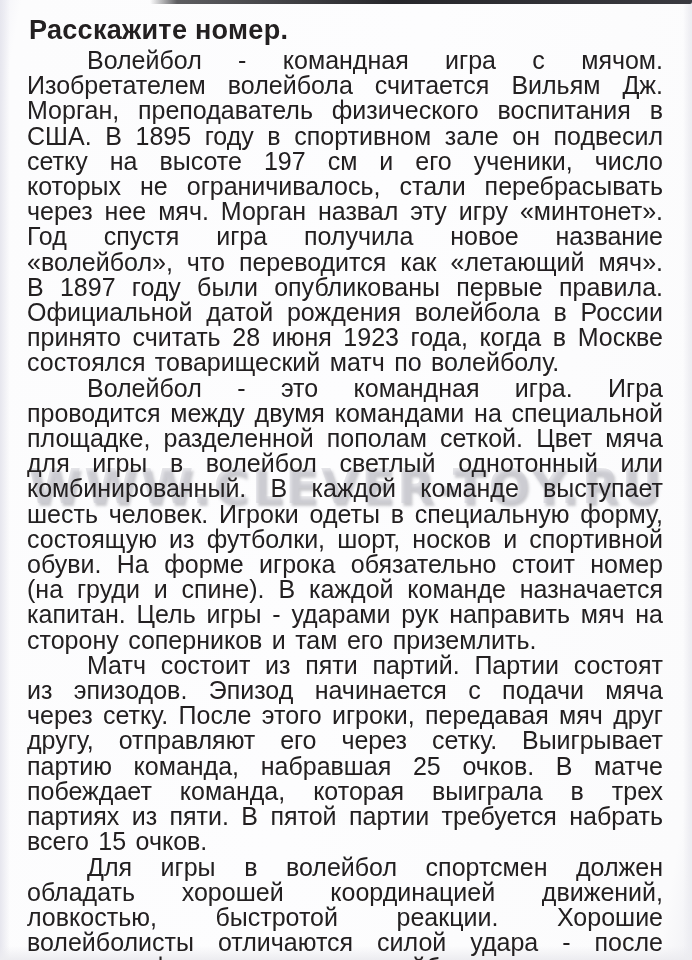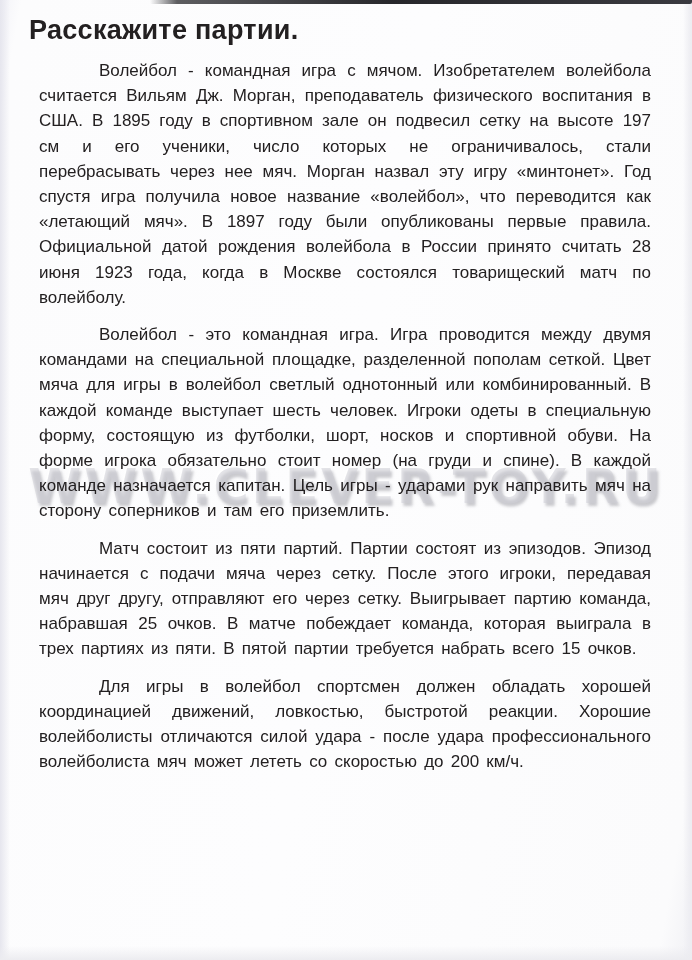--- a/index.html
+++ b/index.html
@@ -77,42 +77,42 @@
     color: #232021;
   }
   .content h1 {
     margin: 0 0 2px 2px;
     font-size: 27px;
     line-height: 32px;
     font-weight: bold;
     letter-spacing: 0.3px;
   }
   .content p {
-    margin: 12px;
-    font-size: 17px;
+    margin: 0;
+    font-size: 25px;
     line-height: 25.2px;
     text-align: justify;
     text-align-last: left;
     text-indent: 60px;
     word-spacing: 2.5px;
   }
 </style>
 </head>
 <body>
 
 <div class="page">
 
   <div class="edge-left"></div>
   <div class="edge-right"></div>
   <div class="edge-bottom"></div>
   <div class="edge-top"></div>
 
   <div class="watermark">WWW.CLEVER-TOY.RU</div>
 
   <div class="content">
-    <h1>Расскажите партии.</h1>
+    <h1>Расскажите номер.</h1>
     <p>Волейбол - командная игра с мячом. Изобретателем волейбола считается Вильям Дж. Морган, преподаватель физического воспитания в США. В 1895 году в спортивном зале он подвесил сетку на высоте 197 см и его ученики, число которых не ограничивалось, стали перебрасывать через нее мяч. Морган назвал эту игру «минтонет». Год спустя игра получила новое название «волейбол», что переводится как «летающий мяч». В 1897 году были опубликованы первые правила. Официальной датой рождения волейбола в России принято считать 28 июня 1923 года, когда в Москве состоялся товарищеский матч по волейболу.</p>
     <p>Волейбол - это командная игра. Игра проводится между двумя командами на специальной площадке, разделенной пополам сеткой. Цвет мяча для игры в волейбол светлый однотонный или комбинированный. В каждой команде выступает шесть человек. Игроки одеты в специальную форму, состоящую из футболки, шорт, носков и спортивной обуви. На форме игрока обязательно стоит номер (на груди и спине). В каждой команде назначается капитан. Цель игры - ударами рук направить мяч на сторону соперников и там его приземлить.</p>
     <p>Матч состоит из пяти партий. Партии состоят из эпизодов. Эпизод начинается с подачи мяча через сетку. После этого игроки, передавая мяч друг другу, отправляют его через сетку. Выигрывает партию команда, набравшая 25 очков. В матче побеждает команда, которая выиграла в трех партиях из пяти. В пятой партии требуется набрать всего 15 очков.</p>
     <p>Для игры в волейбол спортсмен должен обладать хорошей координацией движений, ловкостью, быстротой реакции. Хорошие волейболисты отличаются силой удара - после удара профессионального волейболиста мяч может лететь со скоростью до 200 км/ч.</p>
   </div>
 
 </div>
 
 </body></html>

